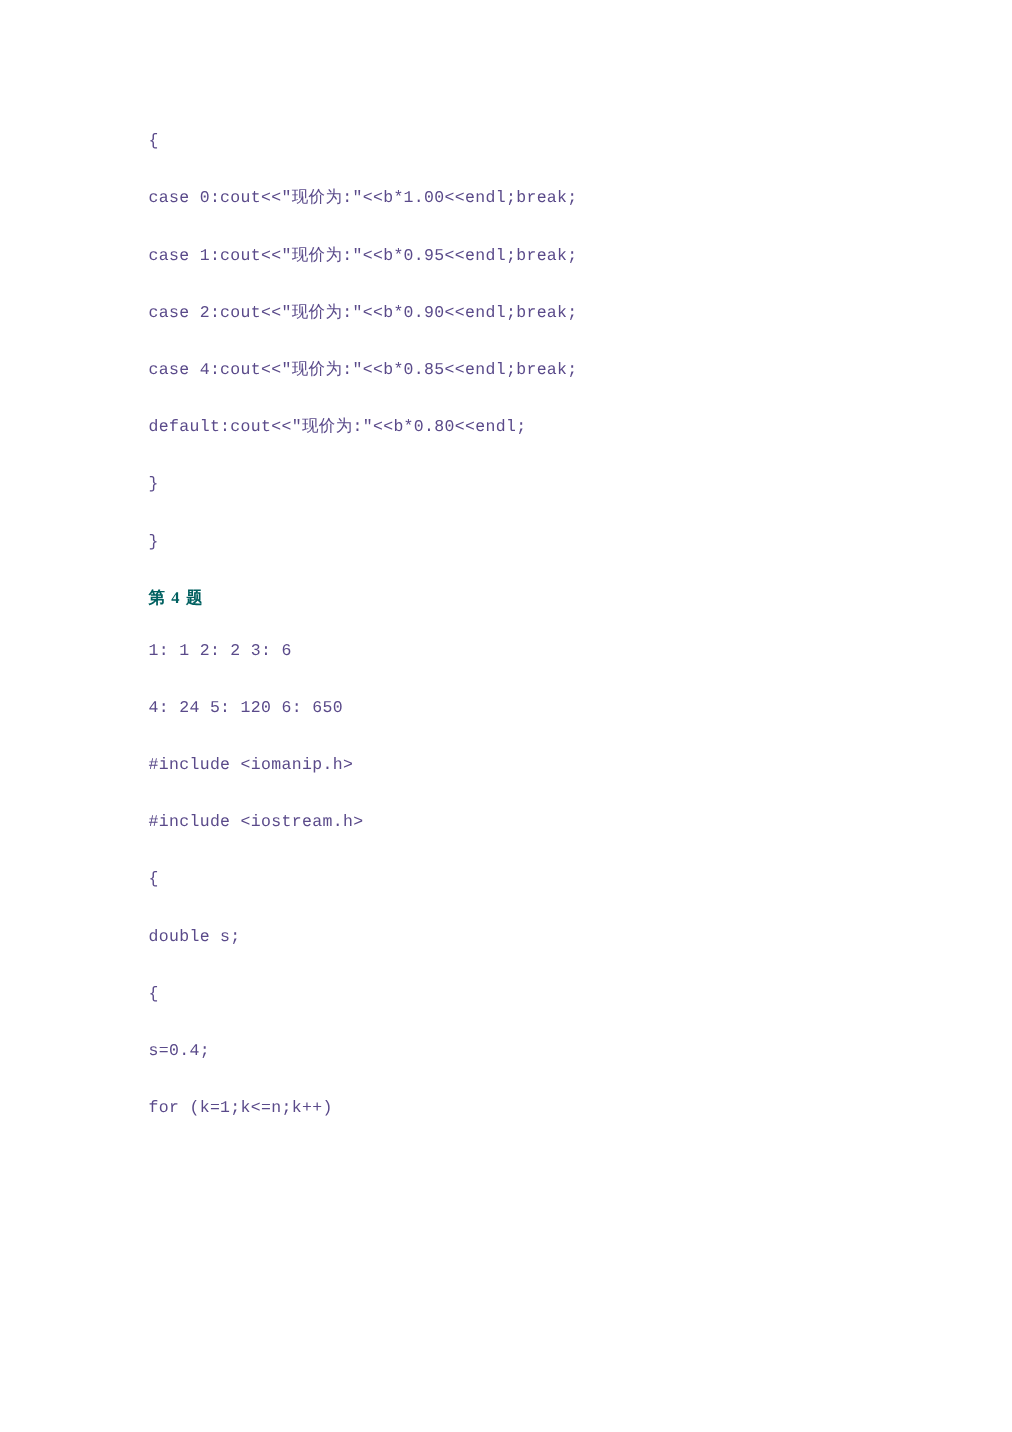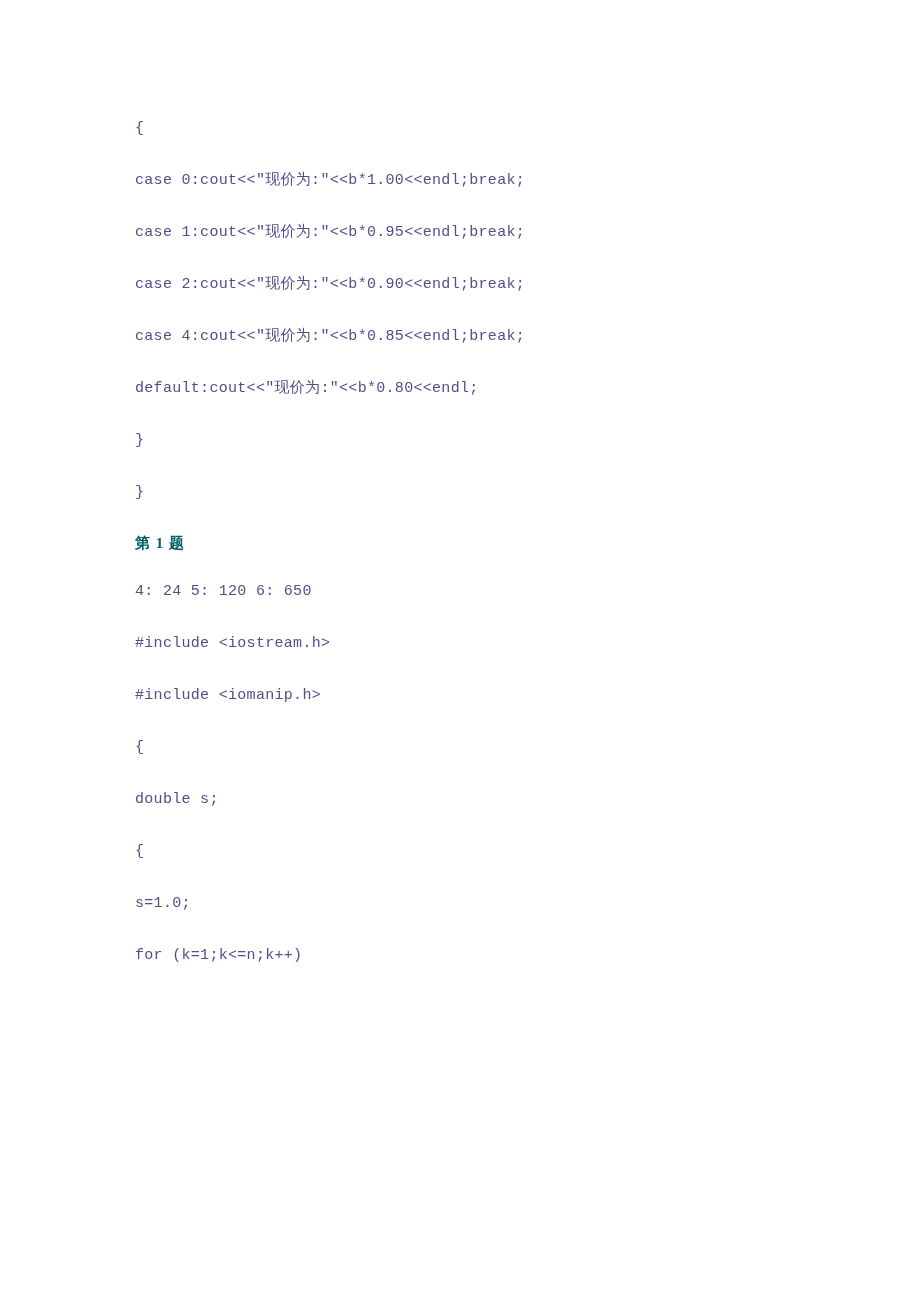--- a/index.html
+++ b/index.html
@@ -37,23 +37,24 @@
 <div class="page">
   <div id="content">
       <div class="line">{</div>
       <div class="line">case 0:cout&lt;&lt;"现价为:"&lt;&lt;b*1.00&lt;&lt;endl;break;</div>
       <div class="line">case 1:cout&lt;&lt;"现价为:"&lt;&lt;b*0.95&lt;&lt;endl;break;</div>
       <div class="line">case 2:cout&lt;&lt;"现价为:"&lt;&lt;b*0.90&lt;&lt;endl;break;</div>
       <div class="line">case 4:cout&lt;&lt;"现价为:"&lt;&lt;b*0.85&lt;&lt;endl;break;</div>
       <div class="line">default:cout&lt;&lt;"现价为:"&lt;&lt;b*0.80&lt;&lt;endl;</div>
       <div class="line">}</div>
       <div class="line">}</div>
-      <div class="heading">第 1 题</div>
+      <div class="heading">第 4 题</div>
+      <div class="line">1: 1 2: 2 3: 6</div>
       <div class="line">4: 24 5: 120 6: 650</div>
+      <div class="line">#include &lt;iomanip.h&gt;</div>
       <div class="line">#include &lt;iostream.h&gt;</div>
-      <div class="line">#include &lt;iomanip.h&gt;</div>
       <div class="line">{</div>
       <div class="line">double s;</div>
       <div class="line">{</div>
-      <div class="line">s=1.0;</div>
+      <div class="line">s=0.4;</div>
       <div class="line">for (k=1;k&lt;=n;k++)</div>
     </div>
 </div>
 
 </body></html>

